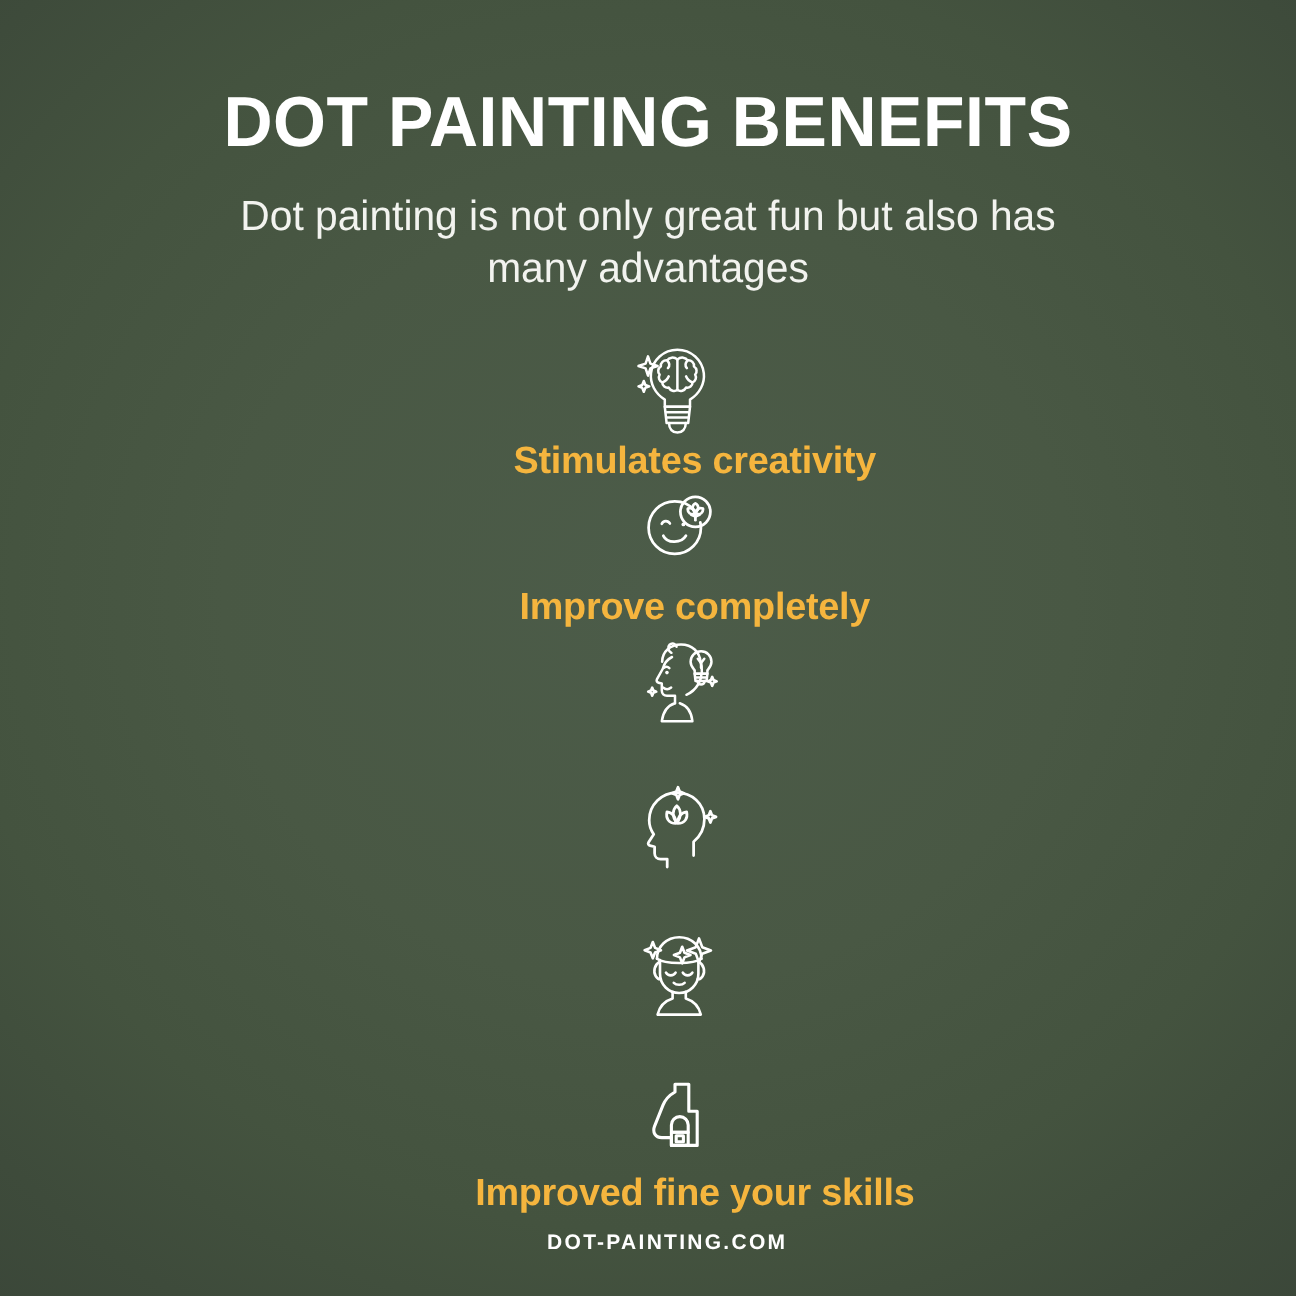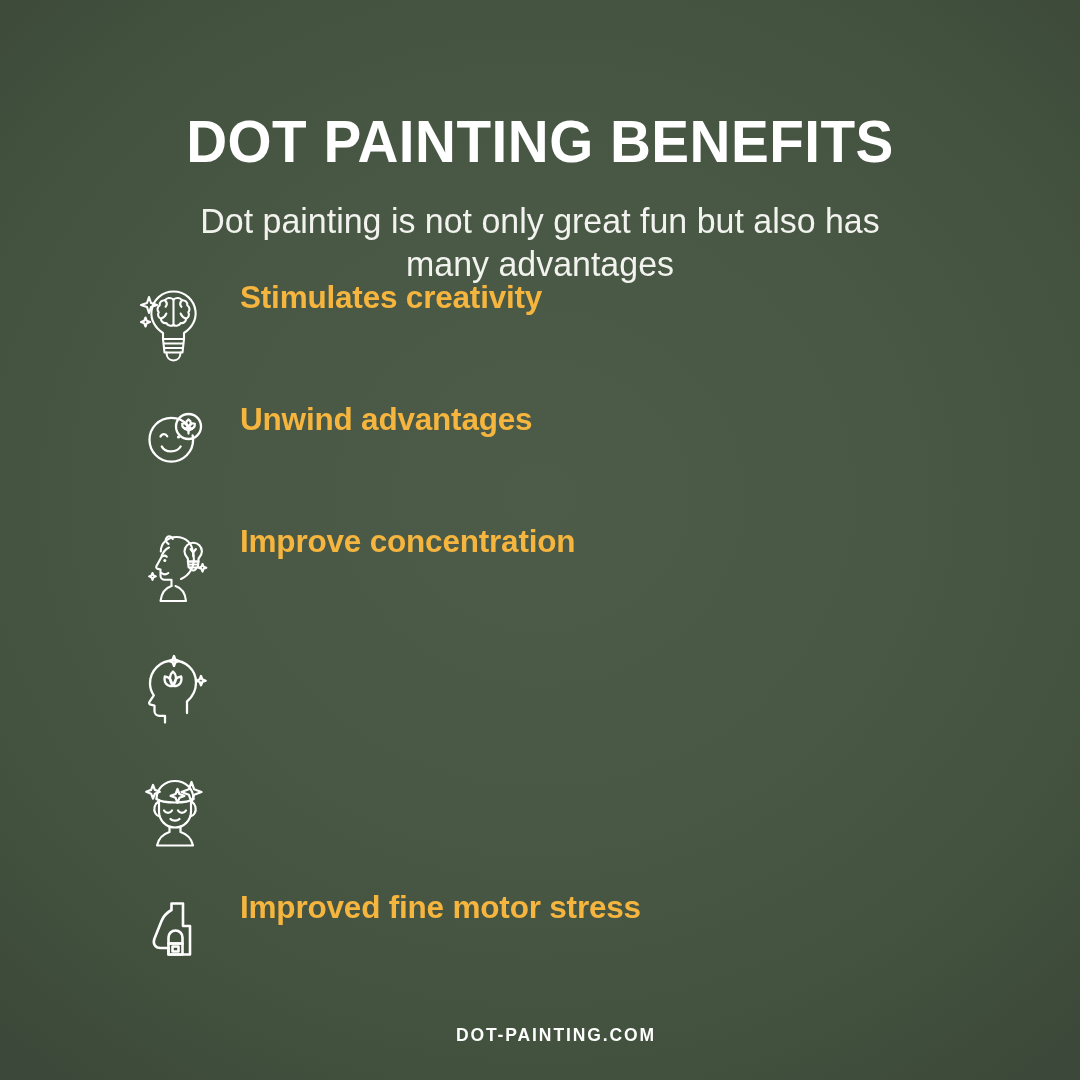--- a/index.html
+++ b/index.html
@@ -29,21 +29,21 @@
         #3b4739 100%);
     overflow: hidden;
   }
 
   
   .header {
     position: absolute;
     top: 0;
     left: 0;
     width: 1080px;
-    padding-top: 112px;
+    padding-top: 72px;
     text-align: center;
   }
 
   .title {
     font-family: "Liberation Sans Narrow", "Liberation Sans", sans-serif;
     font-size: 59px;
     font-weight: 700;
     letter-spacing: 0.5px;
     color: #ffffff;
     line-height: 1.05;
@@ -68,23 +68,24 @@
   
   .benefit-list {
     position: absolute;
     top: 282px;
     left: 136px;
     width: 860px;
   }
 
   .benefit-row {
     display: flex;
-    align-items: flex-start;
+    align-items: center;
     height: 100px;
     margin-bottom: 22px;
+    flex-direction: column;
   }
   .benefit-row:last-child { margin-bottom: 0; }
 
   .benefit-icon {
     flex: 0 0 auto;
     width: 78px;
     height: 86px;
     display: flex;
     align-items: center;
     justify-content: center;
@@ -198,21 +199,21 @@
           <path d="M42.2 15.8 C41.8 19.2 44.5 21.5 47.8 19.8
                    C47.9 16.2 45.3 14.6 42.2 15.8 Z"></path>
           <path d="M54.8 15.8 C55.2 19.2 52.5 21.5 49.2 19.8
                    C49.1 16.2 51.7 14.6 54.8 15.8 Z"></path>
 
           <path d="M48.5 19.6 L48.5 25.5"></path>
           <path d="M48.5 22.5 L45 21"></path>
           <path d="M48.5 22.5 L52 21"></path>
         </svg>
       </span>
-      <span class="benefit-label">Unwind advantages</span>
+      <span class="benefit-label">Improve completely</span>
     </div>
 
     <div class="benefit-row">
       <span class="benefit-icon">
         <svg viewBox="0 0 70 78" fill="none" stroke="#ffffff" stroke-width="2.1" stroke-linecap="round" stroke-linejoin="round">
 
           <path d="M20.8 21.5 C20.8 13 27.8 7 36.5 7
                    C46 7 52 13.5 52.8 21.5"></path>
           <path d="M52.8 21.5 C54.5 26 54.5 34 51 40
                    C48.5 44.3 44.5 47.5 41 49"></path>
@@ -241,21 +242,20 @@
           <path d="M50 37.5 C50.5 39.5 52 40.5 53.2 40.5 C54.4 40.5 55.9 39.5 56.4 37.5"></path>
           <path d="M47.9 31.5 L58.5 31.5 L57.8 37.5 L48.6 37.5 Z"></path>
 
           <path d="M50.5 19 L53.2 22.5 L55.9 19"></path>
           <path d="M53.2 22.5 L53.2 26.5"></path>
 
           <path d="M62.5 34 L63.6 36.7 L66.3 37.8 L63.6 38.9 L62.5 41.6 L61.4 38.9 L58.7 37.8 L61.4 36.7 Z"></path>
           <path d="M12.5 43 L13.5 45.4 L15.9 46.4 L13.5 47.4 L12.5 49.8 L11.5 47.4 L9.1 46.4 L11.5 45.4 Z"></path>
         </svg>
       </span>
-      <span class="benefit-label">Improve concentration</span>
     </div>
 
     <div class="benefit-row">
       <span class="benefit-icon">
         <svg viewBox="0 0 70 78" fill="none" stroke="#ffffff" stroke-width="2.3" stroke-linecap="round" stroke-linejoin="round">
 
           <path d="M47 61 L47 49.5 C52.5 45 56 38.3 56 30.6
                    C56 17.5 45.5 8.5 33 8.5
                    C20.5 8.5 10 18.5 10 31.5
                    C10 36.5 11.6 40.2 13.8 43.3
@@ -323,21 +323,21 @@
                    L31.5 7.5 Z"></path>
 
           <path d="M28.5 47.5 L28.5 41.5 C28.5 37.6 31.6 34.5 35.5 34.5
                    C39.4 34.5 42.5 37.6 42.5 41.5 L42.5 47.5 Z"></path>
 
           <rect x="28.5" y="47.5" width="14" height="11"></rect>
 
           <rect x="32.5" y="50.5" width="6" height="5"></rect>
         </svg>
       </span>
-      <span class="benefit-label">Improved fine motor stress</span>
+      <span class="benefit-label">Improved fine your skills</span>
     </div>
 
   </div>
 
   <div class="footer">
     <span class="footer-text">DOT-PAINTING.COM</span>
   </div>
 
 </div>
 

